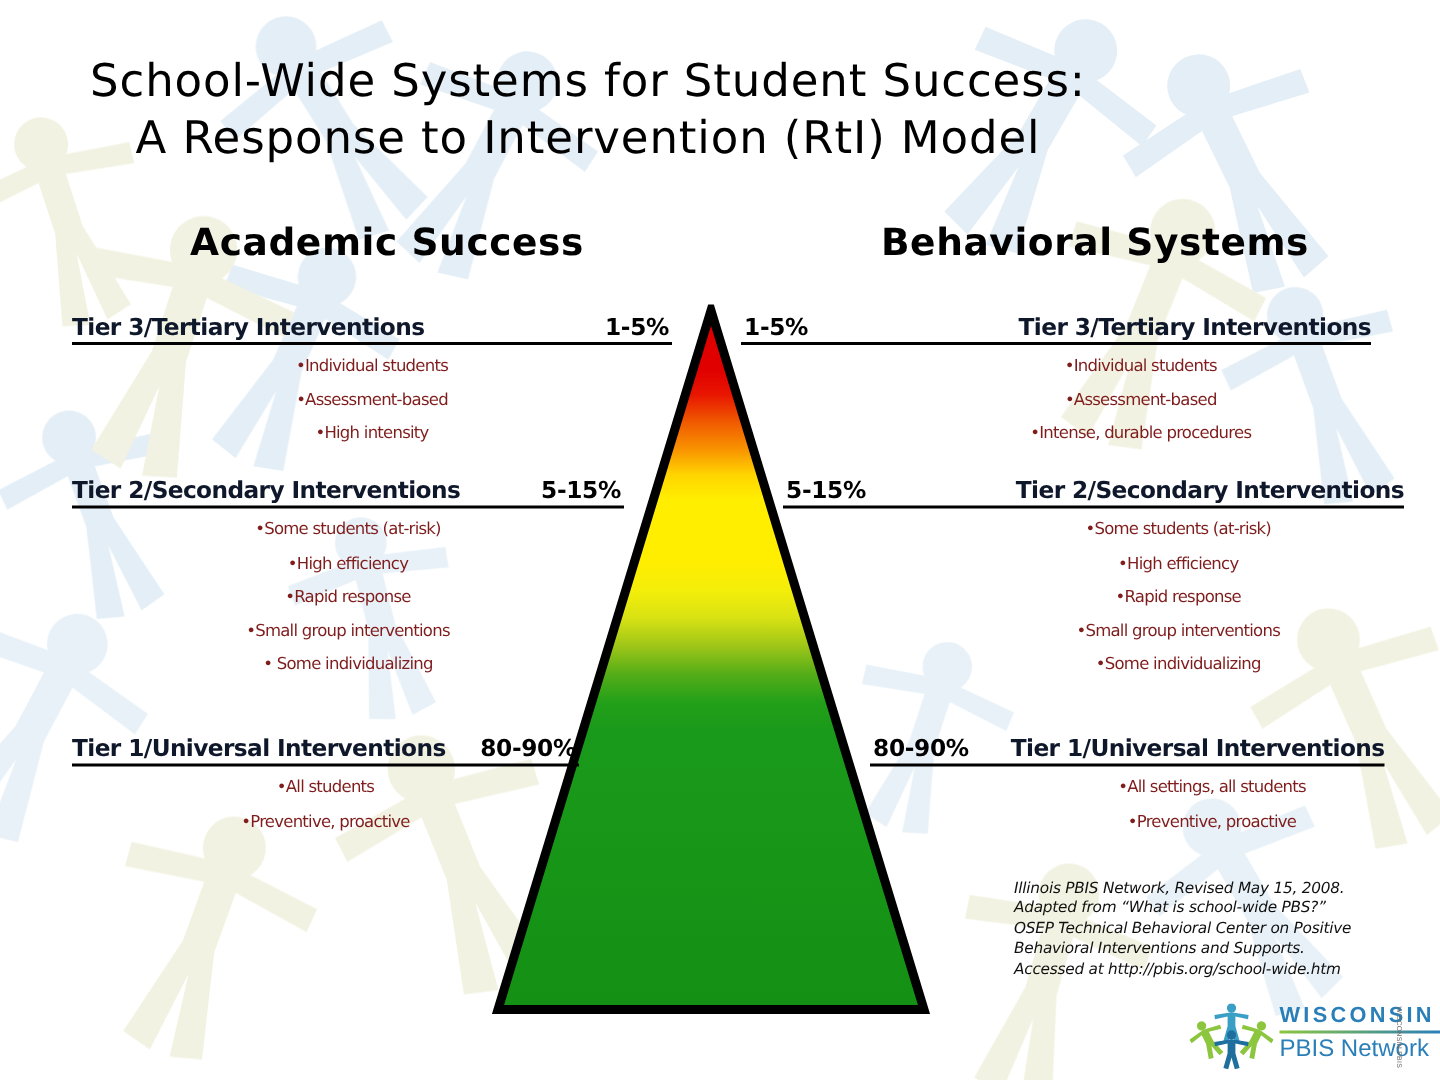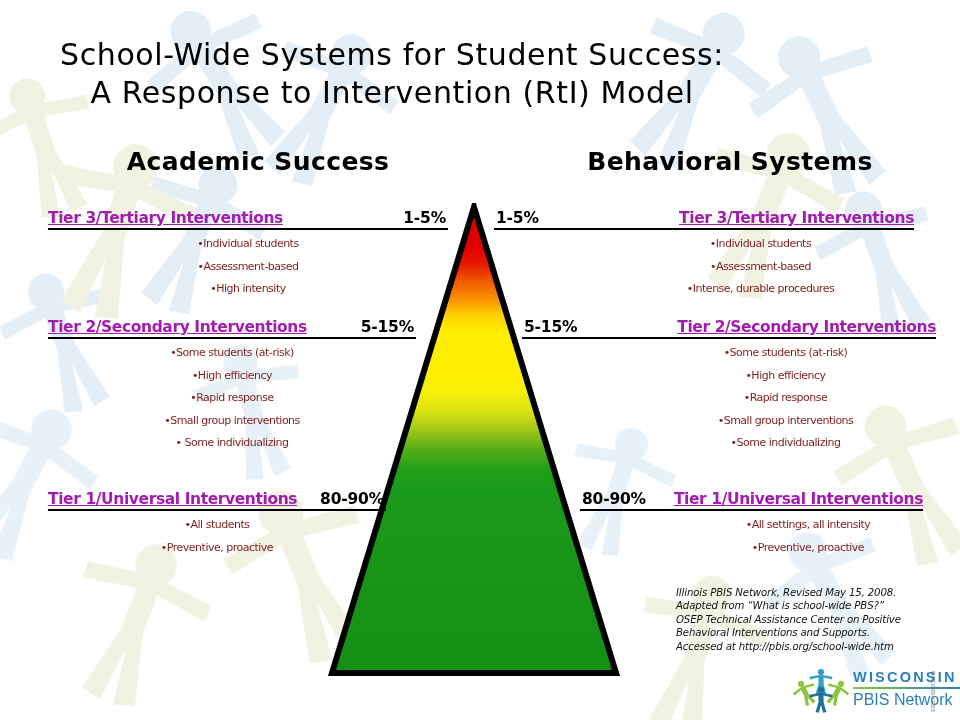--- a/index.html
+++ b/index.html
@@ -78,24 +78,23 @@
     position: relative;
     height: 22px;
     border-bottom: 2px solid #000;
     white-space: nowrap;
   }
   .tier-title {
     font-family: "DejaVu Sans", sans-serif;
     font-weight: 700;
     font-size: 15.5px;
     letter-spacing: -0.4px;
-    color: #a21caf;
+    color: #0f172a;
     position: absolute;
     bottom: 1px;
-    text-decoration: underline;
   }
   .tier-pct {
     font-family: "DejaVu Sans", sans-serif;
     font-weight: 700;
     font-size: 15.5px;
     letter-spacing: -0.2px;
     color: #000;
     position: absolute;
     bottom: 1px;
     text-align: center;
@@ -334,29 +333,29 @@
       <li>•Some individualizing</li>
     </ul>
   </div>
 
   <div class="tier right-col" id="tier1-right">
     <div class="tier-head">
       <span class="tier-pct">80-90%</span>
       <span class="tier-title">Tier 1/Universal Interventions</span>
     </div>
     <ul class="tier-bullets">
-      <li>•All settings,  all intensity</li>
+      <li>•All settings,  all students</li>
       <li>•Preventive, proactive</li>
     </ul>
   </div>
 
   <div id="attribution">
     <div class="aline">Illinois PBIS Network, Revised May 15, 2008.</div>
     <div class="aline">Adapted from “What is school-wide PBS?”</div>
-    <div class="aline">OSEP Technical Assistance Center on Positive</div>
+    <div class="aline">OSEP Technical Behavioral Center on Positive</div>
     <div class="aline">Behavioral Interventions and Supports.</div>
     <div class="aline">Accessed at http://pbis.org/school-wide.htm</div>
   </div>
 
   <div id="logo">
     <svg id="logo-mark" width="56" height="44" viewBox="0 0 56 44" aria-hidden="true">
       <defs>
         <g id="lp">
           <circle cx="0" cy="-9" r="3.1"></circle>
           <path d="M -11 -1.5 L -2.6 -3.4 L -2.6 3.2 L -5.4 13 L -2.2 13.8 L 0 6 L 2.2 13.8 L 5.4 13 L 2.6 3.2 L 2.6 -3.4 L 11 -1.5 L 11.4 -4.3 L 0 -6.2 L -11.4 -4.3 Z"></path>

